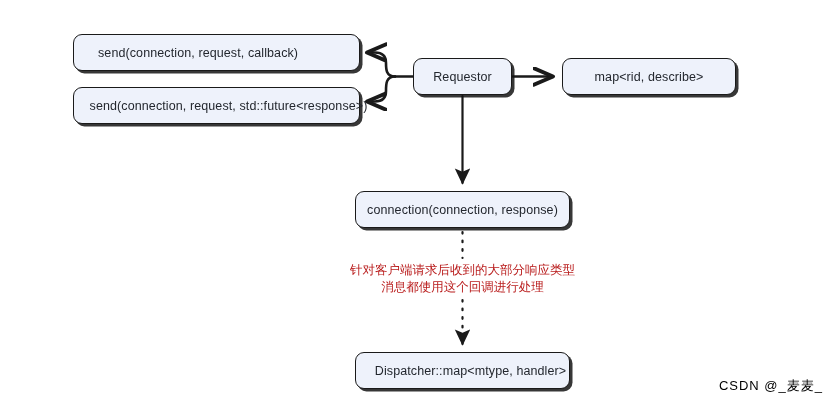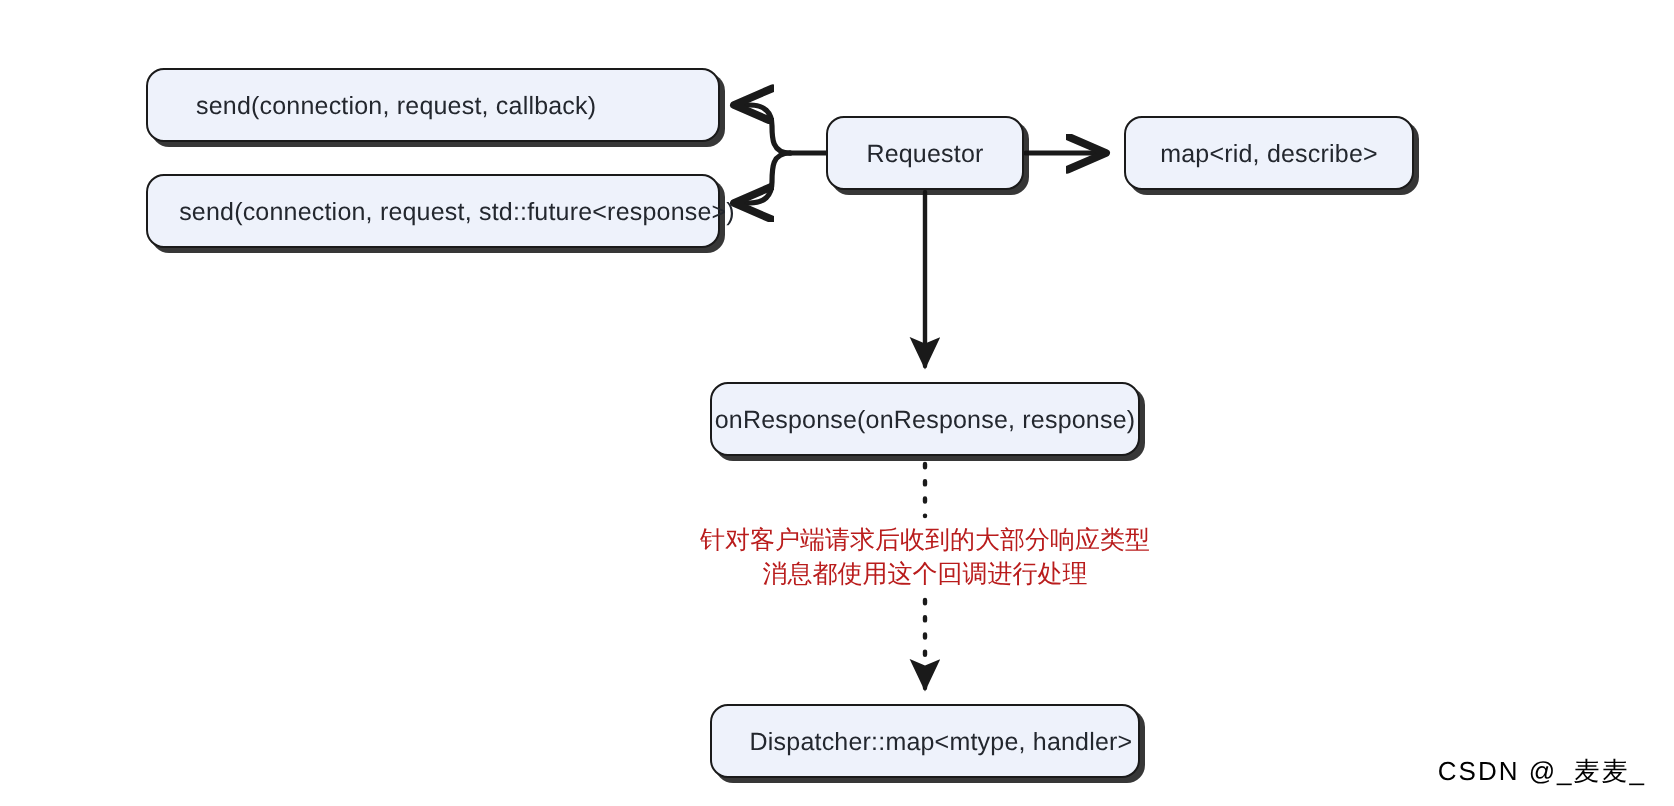--- a/index.html
+++ b/index.html
@@ -39,21 +39,21 @@
   #node-send-callback {
     left: 73px;  top: 34px;  width: 287px; height: 37px;
   }
   #node-send-future {
     left: 73px;  top: 87px;  width: 287px; height: 37px; justify-content: center;
   }
   #node-requestor {
     left: 413px; top: 58px;  width: 99px;  height: 37px;
   }
   #node-map-rid {
-    left: 562px; top: 58px;  width: 145px; height: 37px;
+    left: 562px; top: 58px;  width: 174px; height: 37px;
   }
   #node-onresponse {
     left: 355px; top: 191px; width: 215px; height: 37px;
   }
   #node-dispatcher {
     left: 355px; top: 352px; width: 215px; height: 37px; padding-left: 16px;
   }
 
   
   #connectors {
@@ -133,21 +133,21 @@
 
   <div class="node center" id="node-requestor">
     <span>Requestor</span>
   </div>
 
   <div class="node center" id="node-map-rid">
     <span>map&lt;rid, describe&gt;</span>
   </div>
 
   <div class="node center" id="node-onresponse">
-    <span>onResponse(onResponse, response)</span>
+    <span>connection(connection, response)</span>
   </div>
 
   <div class="node center" id="node-dispatcher">
     <span>Dispatcher::map&lt;mtype, handler&gt;</span>
   </div>
 
   <div id="annotation">针对客户端请求后收到的大部分响应类型
 消息都使用这个回调进行处理</div>
 
   <div id="watermark">CSDN @_麦麦_</div>

